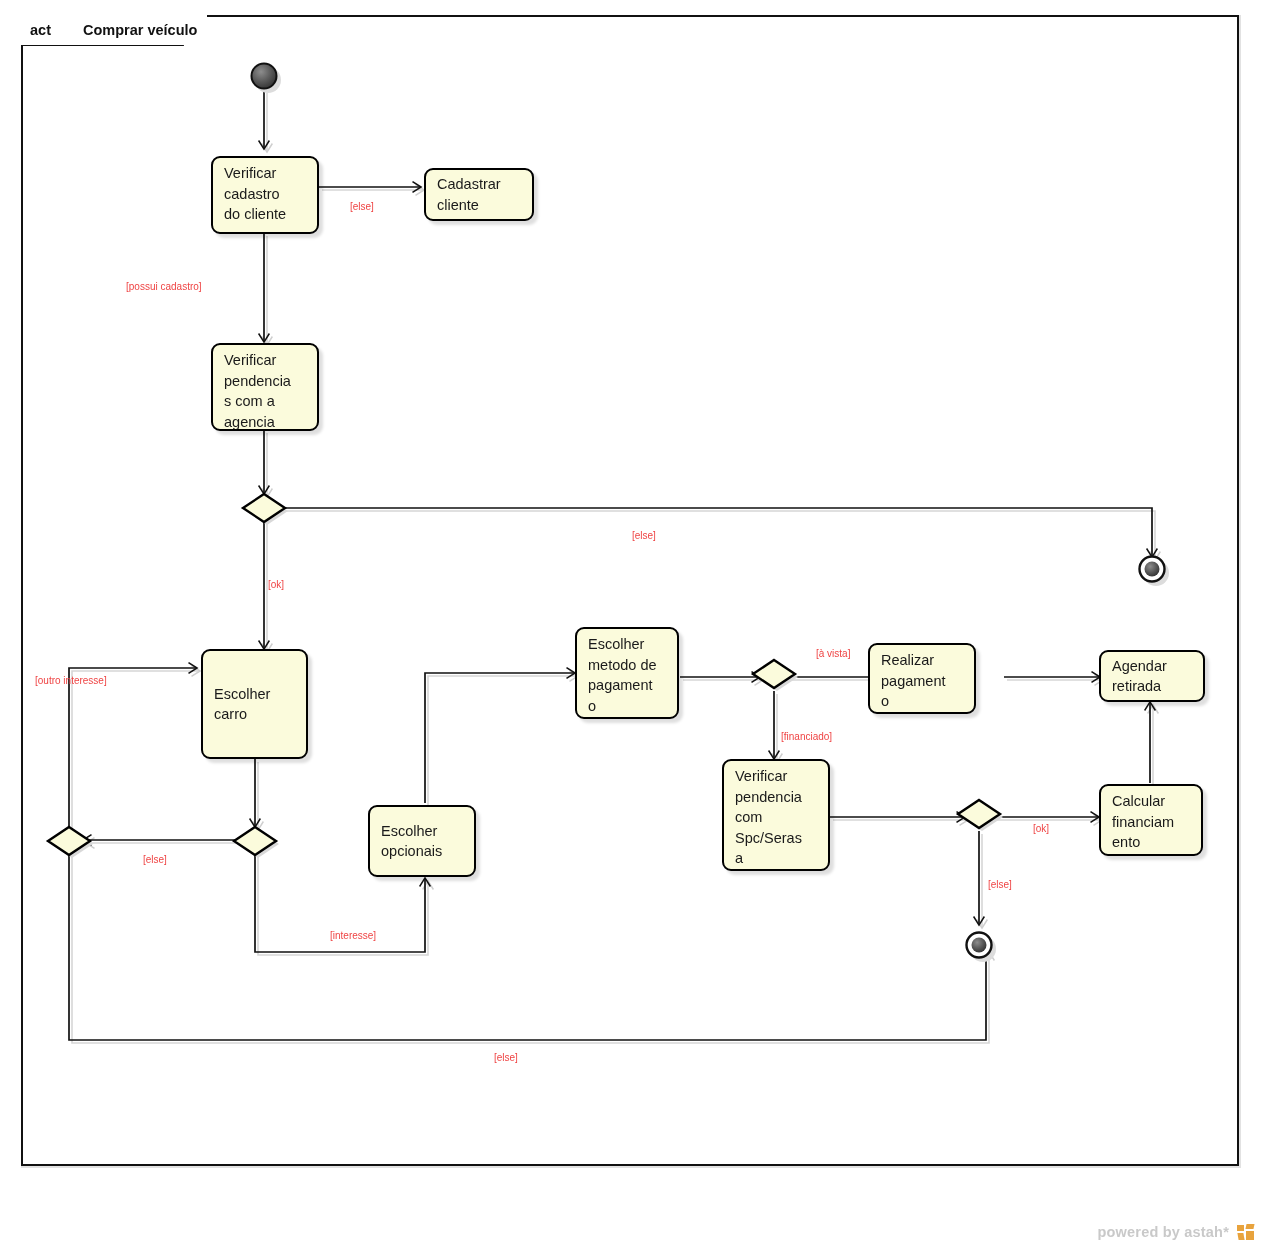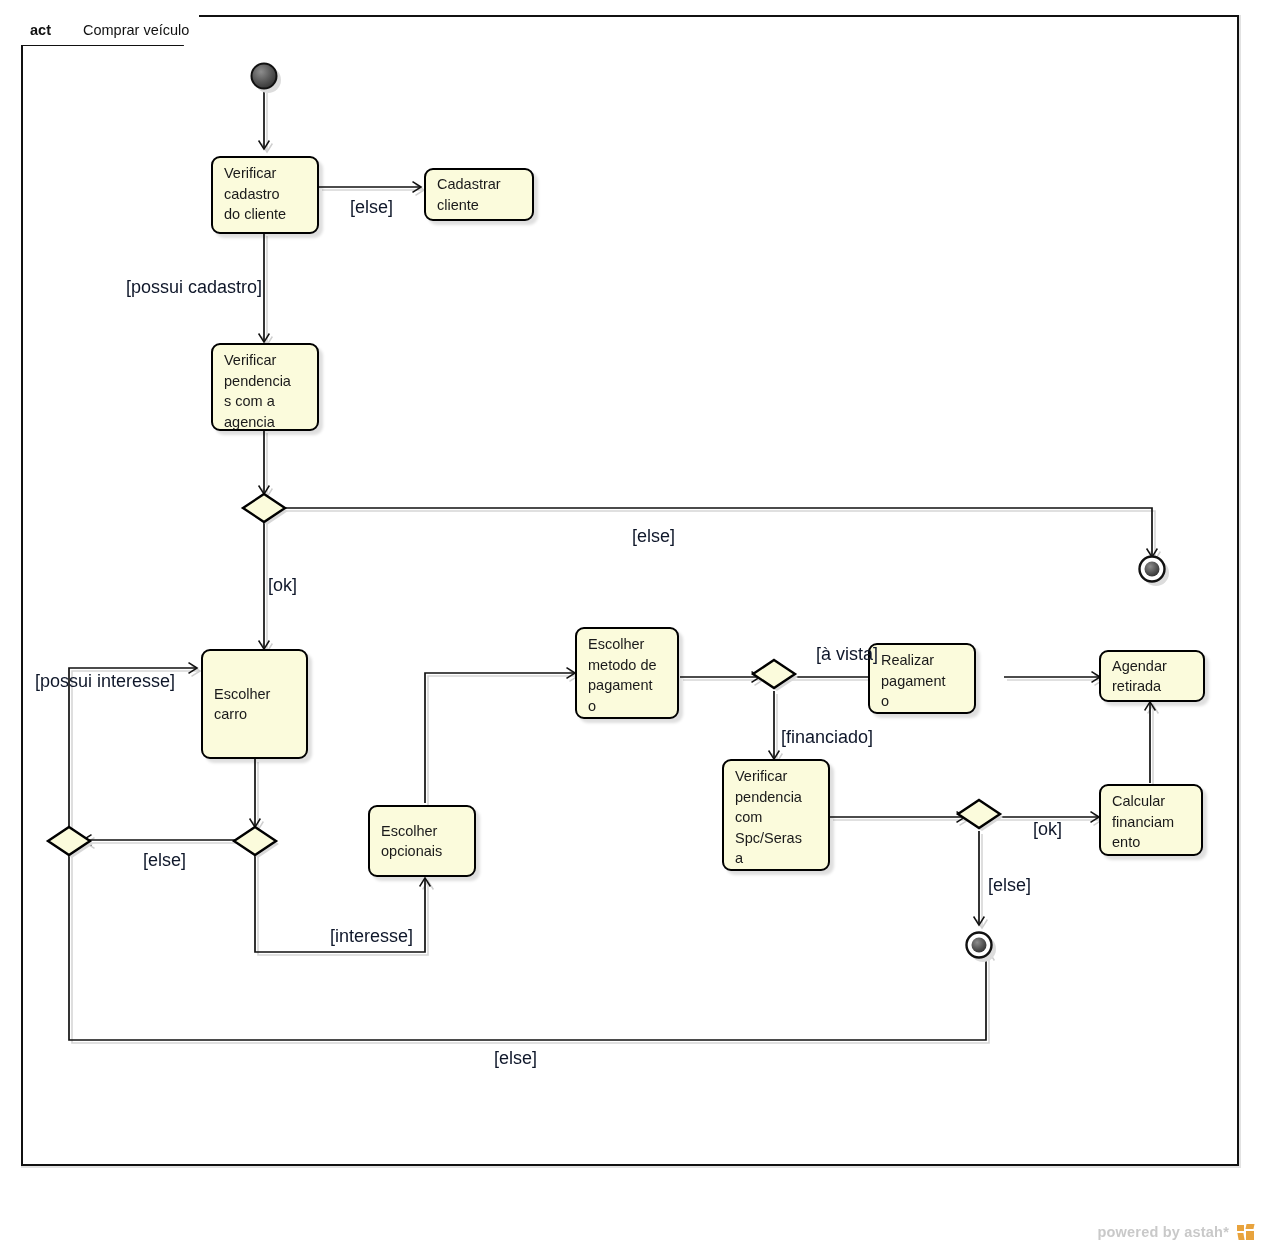--- a/index.html
+++ b/index.html
@@ -17,24 +17,24 @@
         padding:5px 0 0 11px;overflow:hidden;}
   .node.vcenter{display:flex;flex-direction:column;justify-content:center;padding-top:0;}
   .node span{display:block;white-space:pre-line;}
 
   
   #frame-tab{position:absolute;left:21px;top:15px;height:30px;
              font-size:14.5px;color:#111;line-height:30px;
              padding:0 10px 0 9px;white-space:nowrap;z-index:4;
              background:#fff;}
   #frame-tab b{font-weight:bold;}
-  #frame-tab .t2{font-weight:normal;padding-left:32px;}
-
-  
-  .lbl{position:absolute;font-size:18px;color:#0f172a;white-space:nowrap;
+  #frame-tab .t2{font-weight:bold;padding-left:32px;}
+
+  
+  .lbl{position:absolute;font-size:10px;color:#ef4444;white-space:nowrap;
        background:transparent;line-height:16px;}
 
   
   #wm{position:absolute;right:8px;bottom:5px;display:flex;align-items:center;
       gap:8px;font-size:14.5px;font-weight:bold;color:#c9c9c9;letter-spacing:0.2px;}
   #wm .logo{width:17px;height:16px;position:relative;display:inline-block;}
   #wm .logo i{position:absolute;display:block;background:#e8a33d;}
 </style>
 </head>
 <body>
@@ -232,21 +232,21 @@
 
   <div class="node vcenter" style="left:1099px;top:650px;width:106px;height:52px;">
     <span>Agendar
 retirada</span>
   </div>
 
   <div class="lbl" style="left:350px;top:199px;">[else]</div>
   <div class="lbl" style="left:126px;top:279px;">[possui cadastro]</div>
   <div class="lbl" style="left:632px;top:528px;">[else]</div>
   <div class="lbl" style="left:268px;top:577px;">[ok]</div>
-  <div class="lbl" style="left:35px;top:673px;">[possui interesse]</div>
+  <div class="lbl" style="left:35px;top:673px;">[outro interesse]</div>
   <div class="lbl" style="left:143px;top:852px;">[else]</div>
   <div class="lbl" style="left:330px;top:928px;">[interesse]</div>
   <div class="lbl" style="left:816px;top:646px;">[à vista]</div>
   <div class="lbl" style="left:781px;top:729px;">[financiado]</div>
   <div class="lbl" style="left:1033px;top:821px;">[ok]</div>
   <div class="lbl" style="left:988px;top:877px;">[else]</div>
   <div class="lbl" style="left:494px;top:1050px;">[else]</div>
 
   <div id="wm">
     <span>powered by astah*</span>

